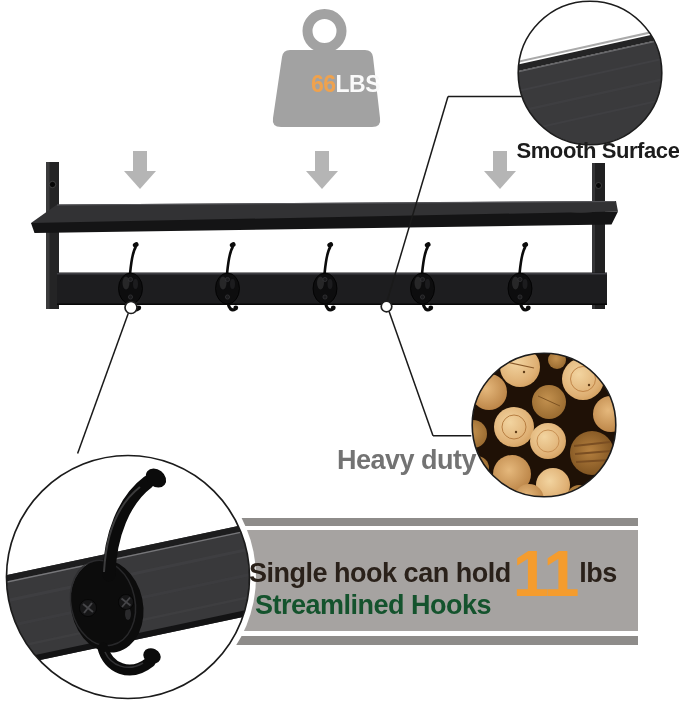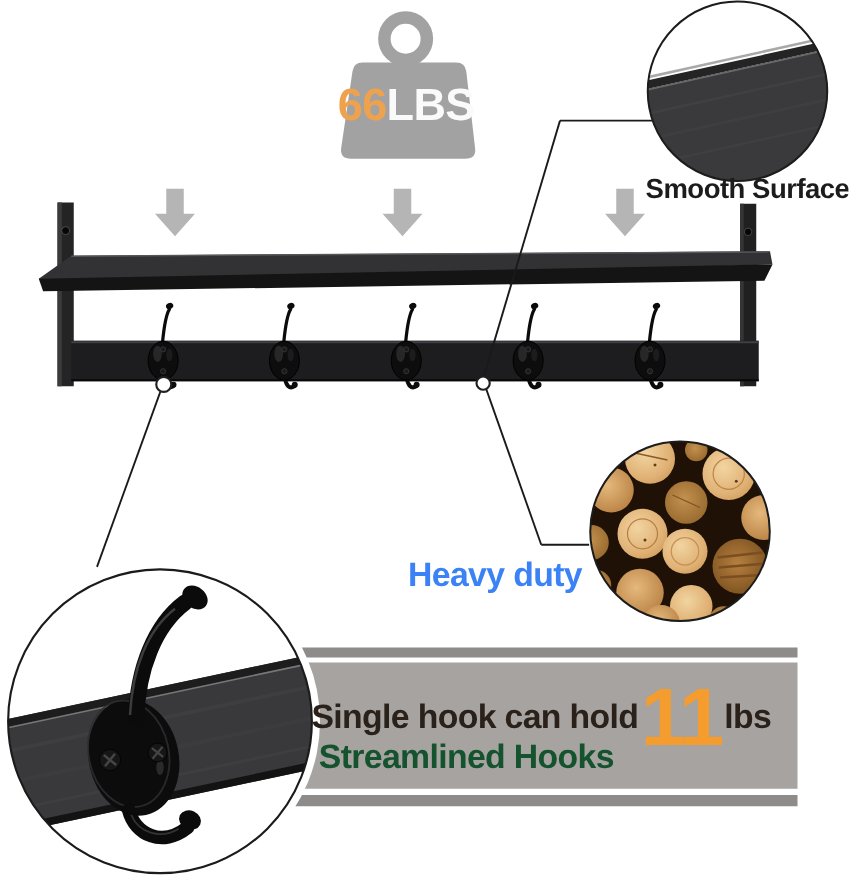--- a/index.html
+++ b/index.html
@@ -1,25 +1,25 @@
 <!DOCTYPE html>
 <html><head>
 <meta charset="utf-8">
 <style>
   html,body{margin:0;padding:0;background:#fff;}
   #canvas{position:relative;width:679px;height:710px;background:#ffffff;overflow:hidden;
           font-family:"Liberation Sans",sans-serif;}
   #scene{position:absolute;left:0;top:0;z-index:2;pointer-events:none;}
   .banner-layer{position:absolute;z-index:1;}
   .txt{position:absolute;z-index:3;font-weight:bold;color:#1c1c1c;}
-  .weight-text{left:270px;top:67px;width:110px;text-align:center;font-size:36px;letter-spacing:-0.5px;line-height:34px;}
+  .weight-text{left:270px;top:67px;width:110px;text-align:right;font-size:23px;letter-spacing:-0.5px;line-height:34px;}
   .weight-text .num{color:#EFA24E;}
   .weight-text .unit{color:#fafafa;}
   .smooth-label{left:512px;top:139px;width:172px;text-align:center;font-size:22px;letter-spacing:-0.4px;line-height:24px;}
-  .heavy-label{left:316px;top:445px;width:160px;text-align:center;font-size:27px;line-height:31.5px;letter-spacing:-0.5px;color:#3b82f6;}
+  .heavy-label{left:316px;top:445px;width:160px;text-align:right;font-size:27px;line-height:31.5px;letter-spacing:-0.5px;color:#737373;}
   .banner-stripe{background:#8E8C8A;}
   .banner-band{background:#A6A3A1;}
   .banner-line1{left:241px;top:541px;width:384px;display:flex;justify-content:center;align-items:center;
                 font-size:27px;letter-spacing:-0.5px;color:#2A211A;white-space:nowrap;}
   .banner-line1 .big-num{font-size:65px;color:#F49C2E;letter-spacing:-2px;padding:0 2px;line-height:1;}
   .banner-line2{left:255px;top:590px;width:384px;font-size:27px;letter-spacing:-0.5px;color:#14532d;}
 </style>
 </head>
 <body>
 

